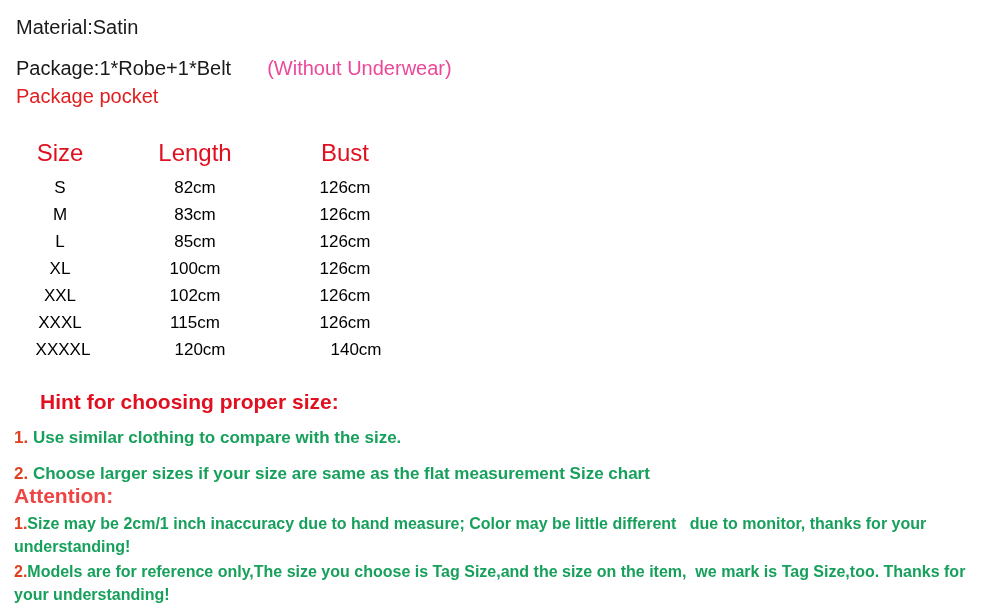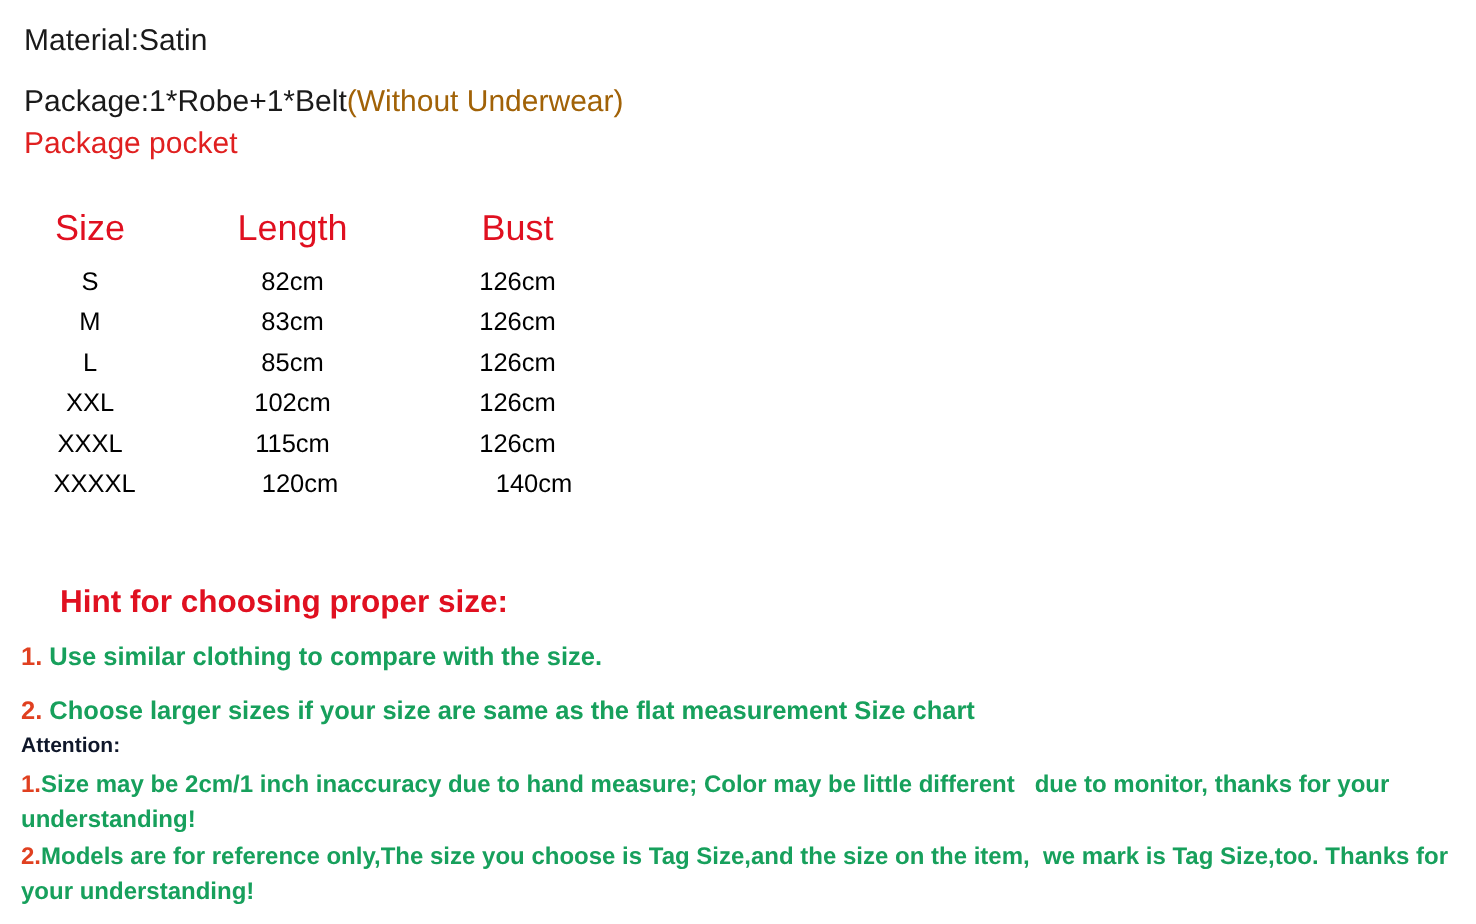--- a/index.html
+++ b/index.html
@@ -34,21 +34,21 @@
     width: 940px;
   }
   .info-line {
     font-size: 20px;
     line-height: 30px;
     font-weight: 400;
     color: #1a1a1a;
     white-space: pre;
   }
   .info-line.material { margin-bottom: 11px; }
-  .red-inline { color: #a16207; }
+  .red-inline { color: #ec4899; margin-left: 36px; }
   .info-line.pocket {
     color: #e02020;
     margin-top: -2px;
   }
 
   
   .size-table {
     position: absolute;
     left: 0px;
     top: 136px;
@@ -107,23 +107,23 @@
   .num-red { color: #e04020; }
 
   
   .attention-block {
     position: absolute;
     left: 14px;
     top: 484px;
     width: 956px;
   }
   .attention-title {
-    color: #0f172a;
-    font-weight: 700;
-    font-size: 14px;
+    color: #ef4444;
+    font-weight: 700;
+    font-size: 21px;
     line-height: 24px;
     margin-bottom: 4px;
   }
   .attention-item {
     font-weight: 700;
     font-size: 16px;
     line-height: 23px;
     color: #17a05c;
     white-space: pre-wrap;
     margin-bottom: 2px;
@@ -157,20 +157,25 @@
       <tr class="row-m">
         <td class="c-size">M</td>
         <td class="c-length">83cm</td>
         <td class="c-bust">126cm</td>
       </tr>
       <tr class="row-l">
         <td class="c-size">L</td>
         <td class="c-length">85cm</td>
         <td class="c-bust">126cm</td>
       </tr>
+      <tr class="row-xl">
+        <td class="c-size">XL</td>
+        <td class="c-length">100cm</td>
+        <td class="c-bust">126cm</td>
+      </tr>
       <tr class="row-xxl">
         <td class="c-size">XXL</td>
         <td class="c-length">102cm</td>
         <td class="c-bust">126cm</td>
       </tr>
       <tr class="row-xxxl">
         <td class="c-size">XXXL</td>
         <td class="c-length">115cm</td>
         <td class="c-bust">126cm</td>
       </tr>

